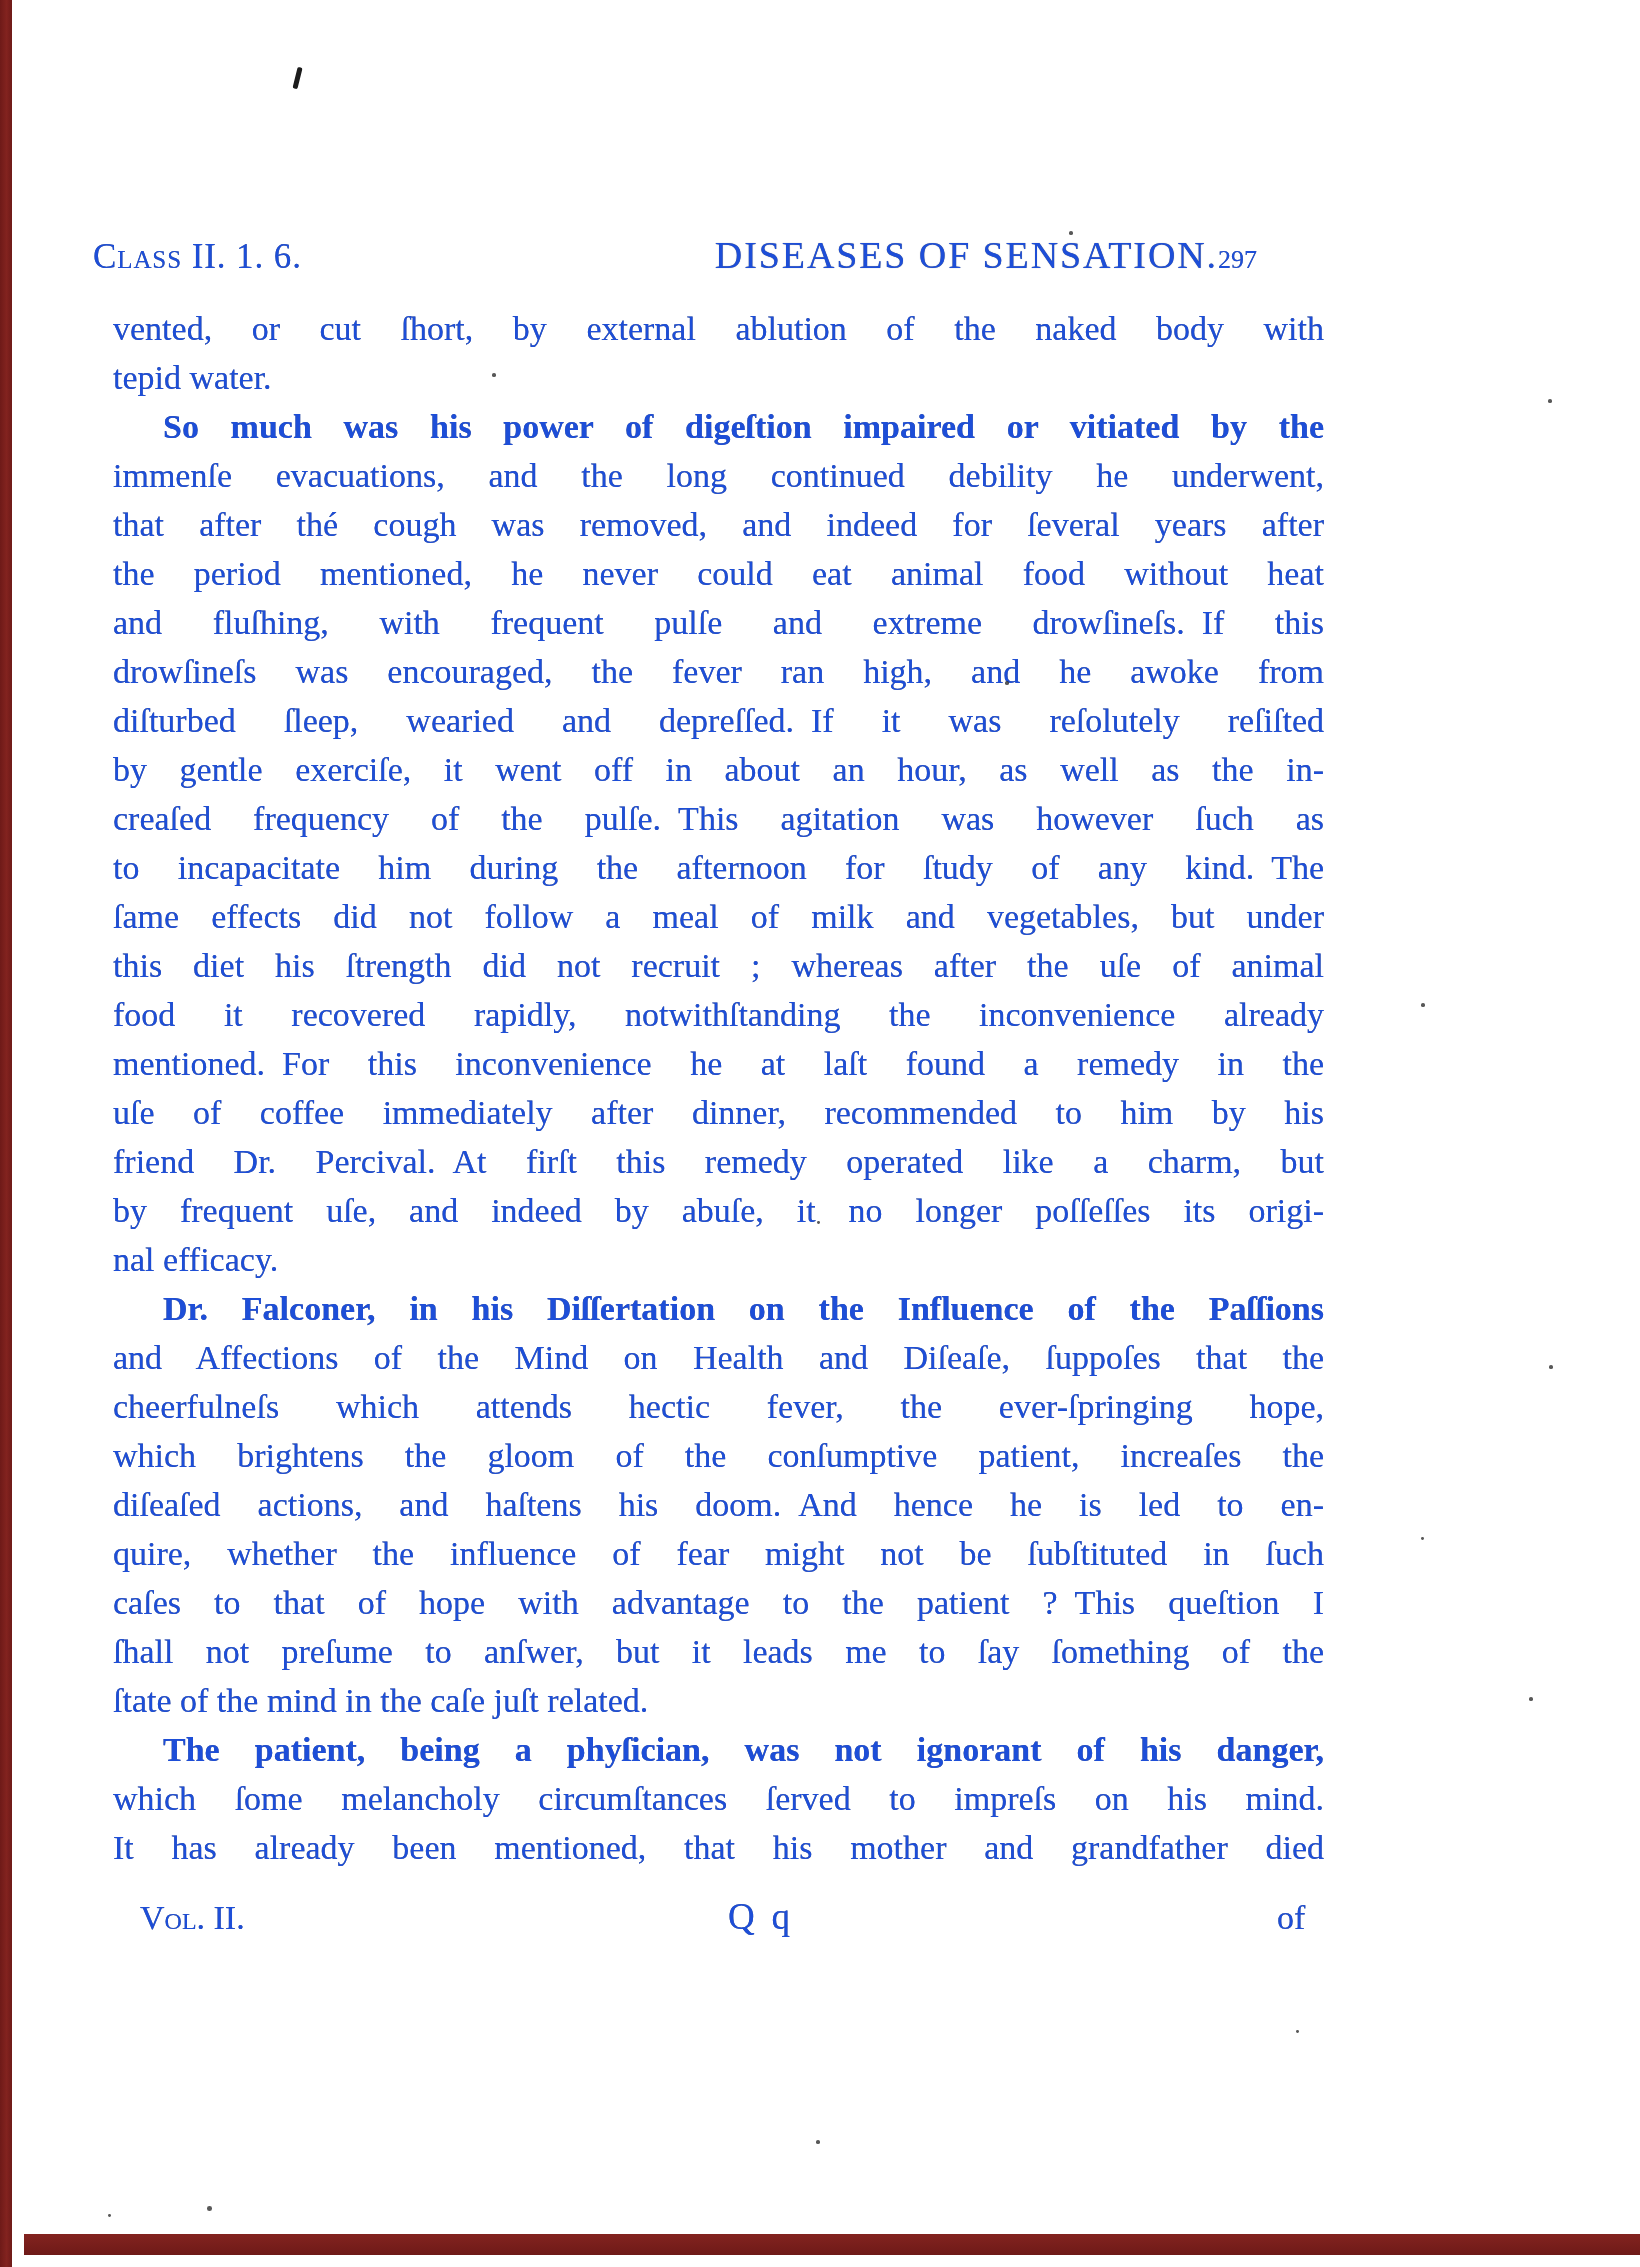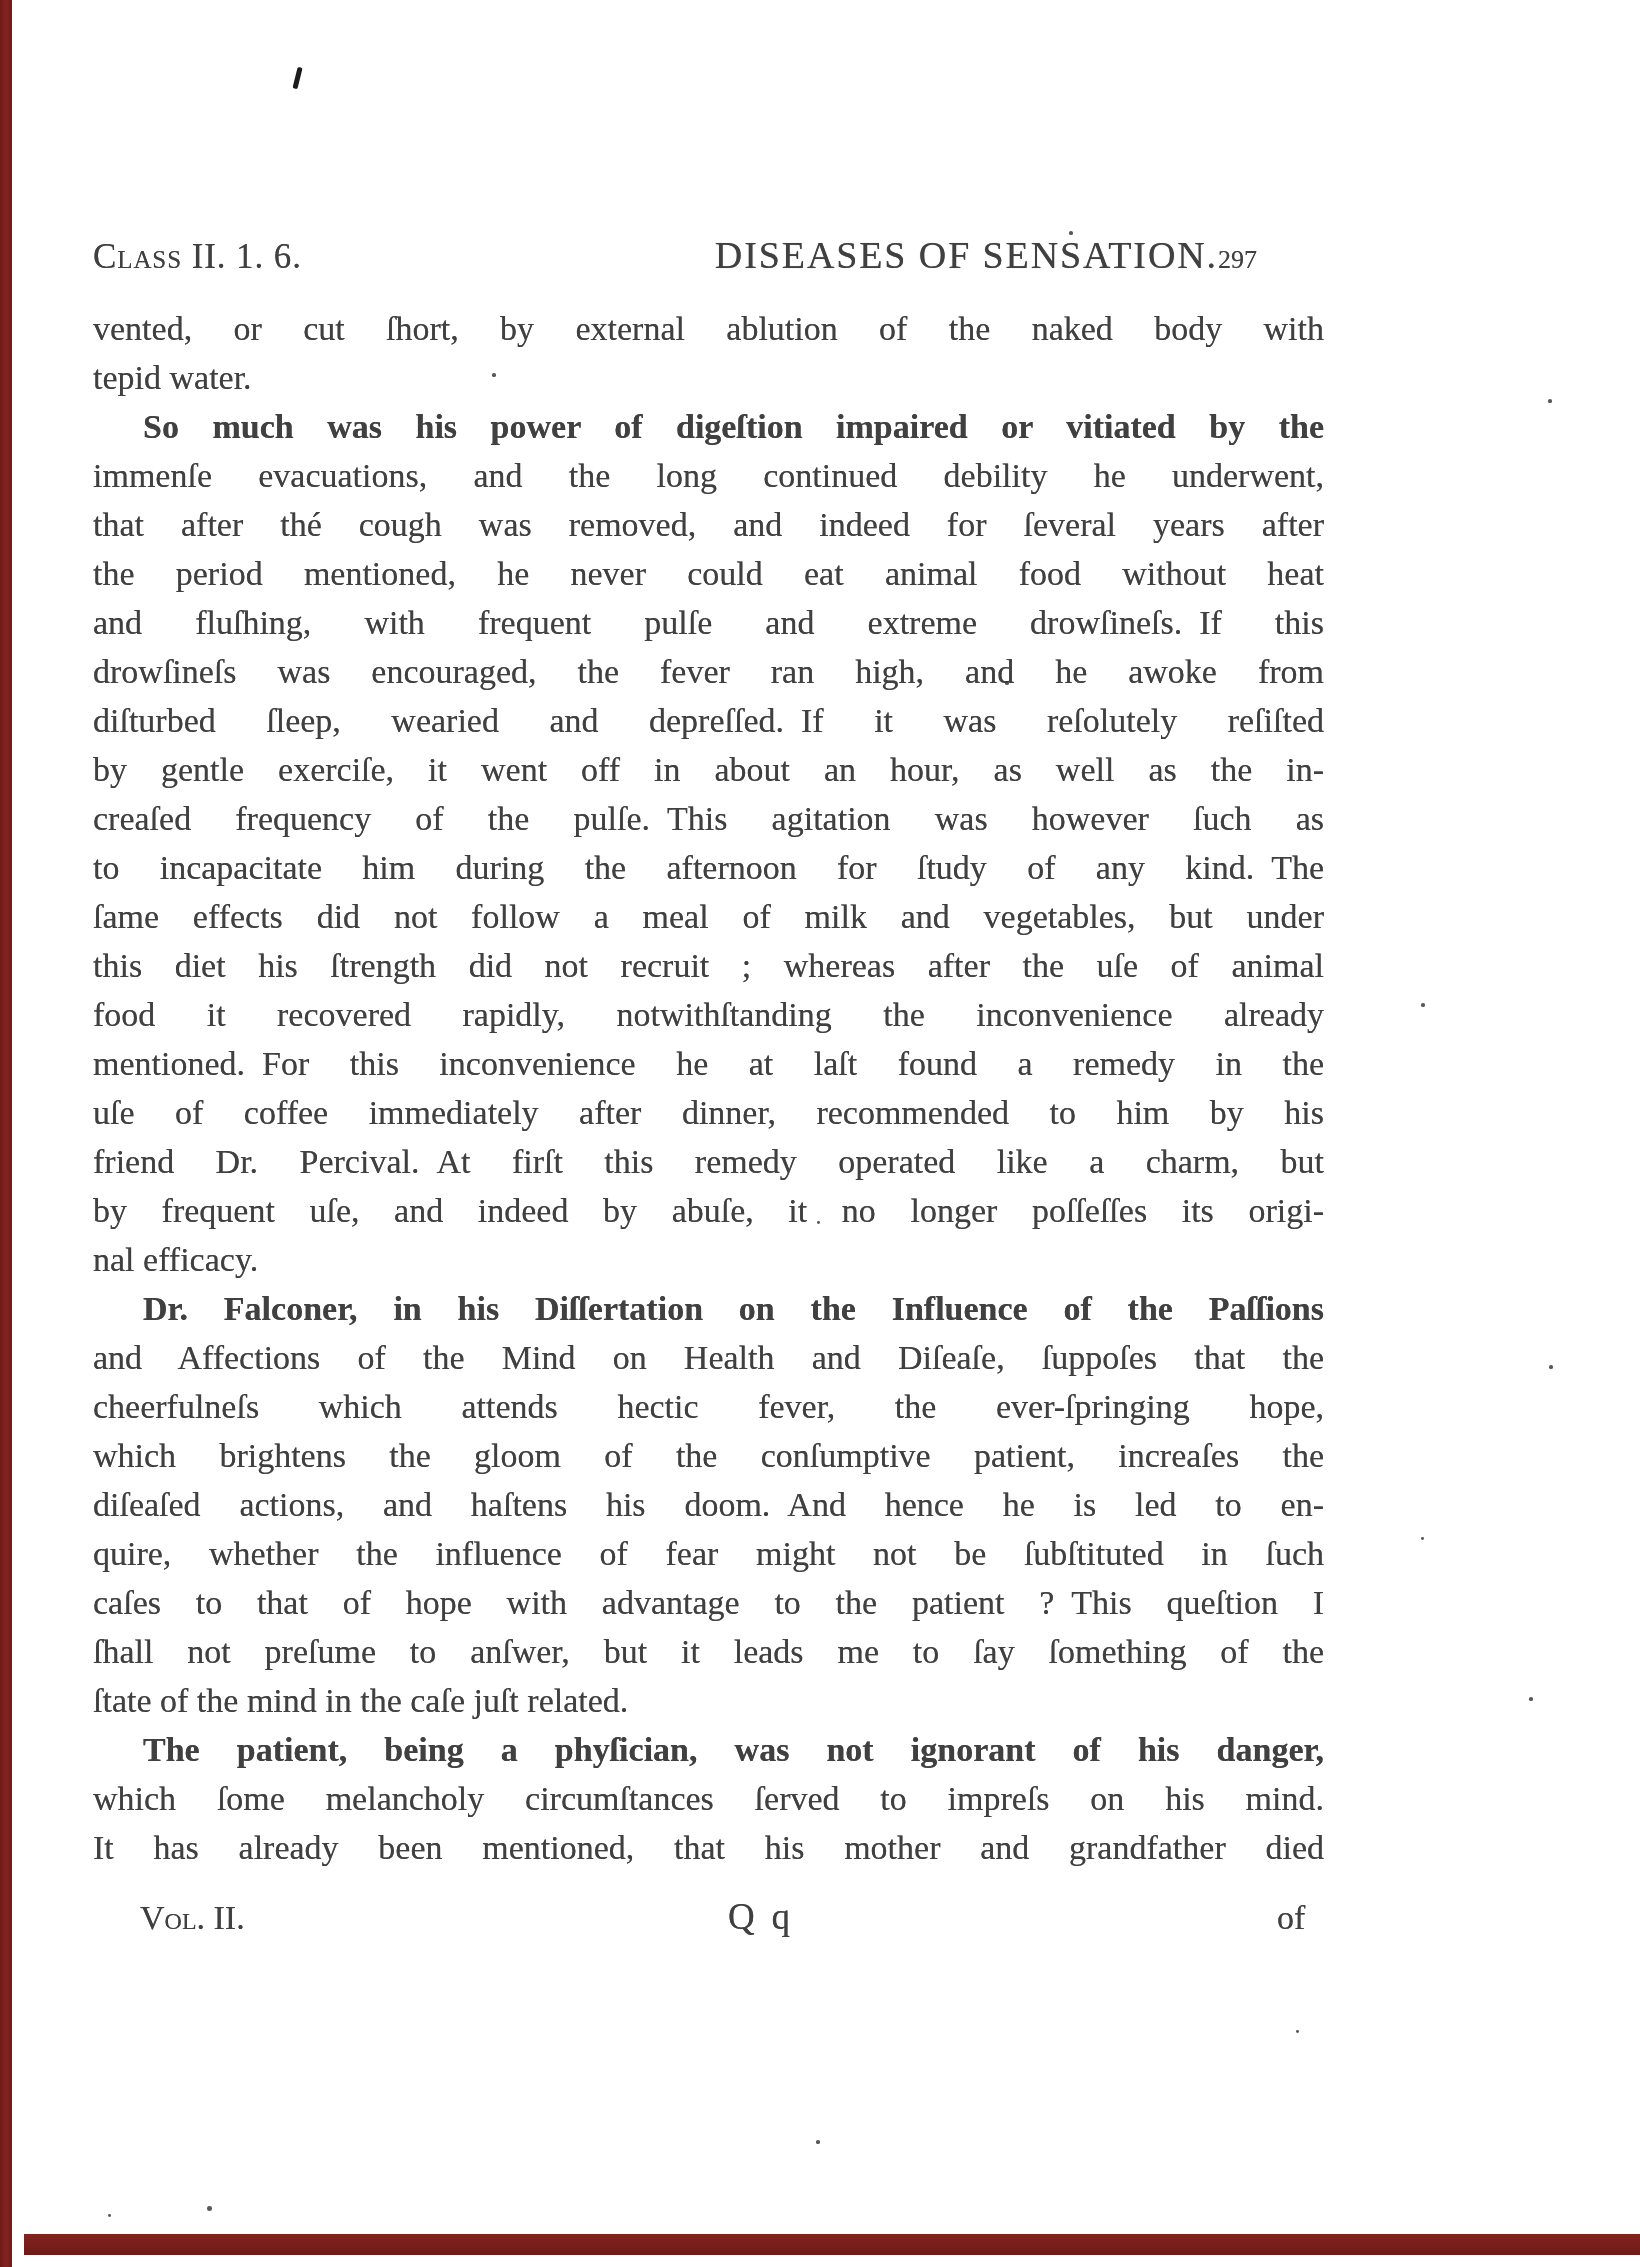--- a/index.html
+++ b/index.html
@@ -2,21 +2,21 @@
 <html style="font-size:15px"><head>
 <meta charset="utf-8">
 <style>
   html,body { margin:0; padding:0; background:#ffffff; }
   .page {
     position:relative;
     width:1641px; height:2267px;
     background:#ffffff;
     overflow:hidden;
     font-family:"Liberation Serif","DejaVu Serif",serif;
-    color:#404040;
+    color:#1d4ed8;
   }
   
   .edge-left {
     position:absolute; left:0; top:0; width:12px; height:2267px;
     background:linear-gradient(to right,#6e1a18,#83231f 55%,#6e1a18);
   }
   .edge-bottom {
     position:absolute; left:24px; right:0; top:2234px; height:21.4px;
     background:linear-gradient(to bottom,#83231f,#6e1a18);
   }
@@ -24,21 +24,21 @@
   .header { display:flex; align-items:baseline; }
   .class-label {
     font-variant:small-caps; font-size:35px; letter-spacing:0.9px;
     white-space:nowrap; text-shadow:0 0 0.6px rgba(0,0,0,.55);
   }
   .title {
     flex:1; text-align:right; font-size:38px; letter-spacing:1.9px;
     white-space:nowrap; text-shadow:0 0 0.7px rgba(0,0,0,.6);
   }
   .page-num { font-size:26px; margin-right:67px; text-shadow:0 0 0.5px rgba(0,0,0,.5); }
-  .bodytext { margin-top:27px; }
+  .bodytext { margin-top:27px;margin-left:20px; }
   .line {
     font-size:34px; line-height:49px;
     text-align:justify; text-align-last:justify;
     text-shadow:0 0 0.6px rgba(0,0,0,.55);
   }
   .line.pfirst { text-indent:50px;font-weight:bold; }
   .line.plast { text-align-last:left; }
   .footer {
     display:flex; align-items:baseline;
     font-size:34px; line-height:49px; margin-top:20px;

